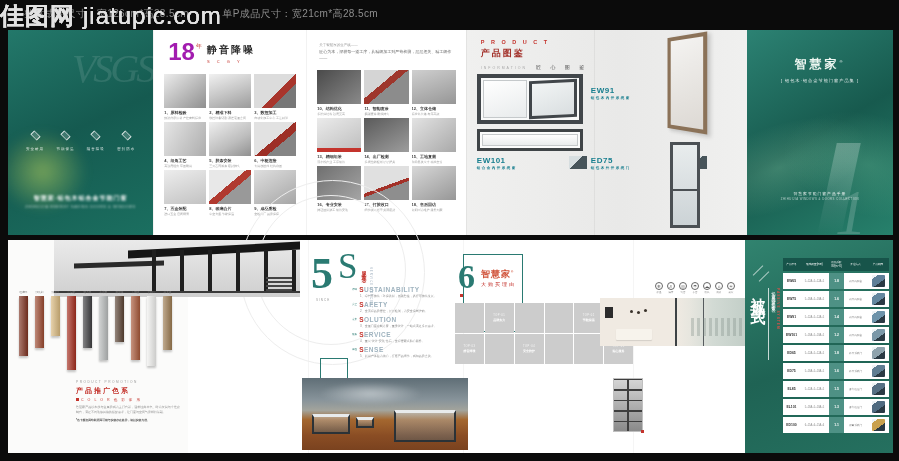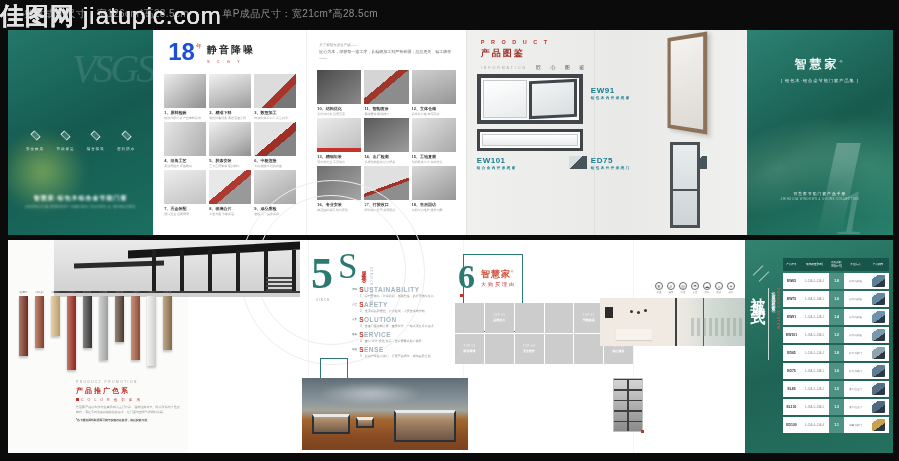--- a/index.html
+++ b/index.html
@@ -21,21 +21,21 @@
 .feat{top:96px;left:12px;right:12px;display:flex;justify-content:space-between}
 .feat .f{width:30px;text-align:center}
 .dia{display:inline-block;width:9px;height:9px;border:1px solid rgba(255,255,255,.85);transform:rotate(45deg) scale(1,.6);background:rgba(255,255,255,.18)}
 .f .lb{margin-top:3px;font-size:3.5px;color:rgba(255,255,255,.88);letter-spacing:1px}
 .cfoot{left:8px;right:8px;bottom:26px;text-align:center;filter:blur(1.3px)}
 .cfoot .l1{font-size:6px;font-weight:bold;color:rgba(255,255,255,.92);letter-spacing:1px}
 .cfoot .l2{font-size:3.4px;color:rgba(255,255,255,.7);margin-top:2px;letter-spacing:.8px}
 
 #p1{width:160px}#p2{width:167px}
 .craft-h{left:14px;top:10px;display:flex;align-items:flex-start}
-.num18{font-size:24px;font-weight:bold;color:#1d4ed8;line-height:1}
+.num18{font-size:24px;font-weight:bold;color:#a21caf;line-height:1}
 .unit{font-size:6px;color:#c4342d;margin:2px 5px 0 1px}
 .ct .t{font-size:10px;font-weight:bold;color:#2b2b2b;letter-spacing:2px;margin-top:3px}
 .ct .s{font-size:4px;color:#c4342d;letter-spacing:3px;margin-top:2px}
 .grid9{left:10px;right:10px;display:grid;grid-template-columns:repeat(3,1fr);gap:2px 3px}
 #g1{top:44px}#g2{top:40px}
 .cell{position:relative}
 .cell .ph{height:34px;position:relative;background:#ccc}
 .cell .strip{position:absolute;left:0;right:0;bottom:0;height:4px;background:transparent}
 .cell .nm{font-size:4px;font-weight:bold;color:#3a3a3a;margin-top:2px;white-space:nowrap;overflow:hidden}
 .cell .ds{font-size:3px;color:#9a9a9a;margin-top:1px;white-space:nowrap;overflow:hidden}

